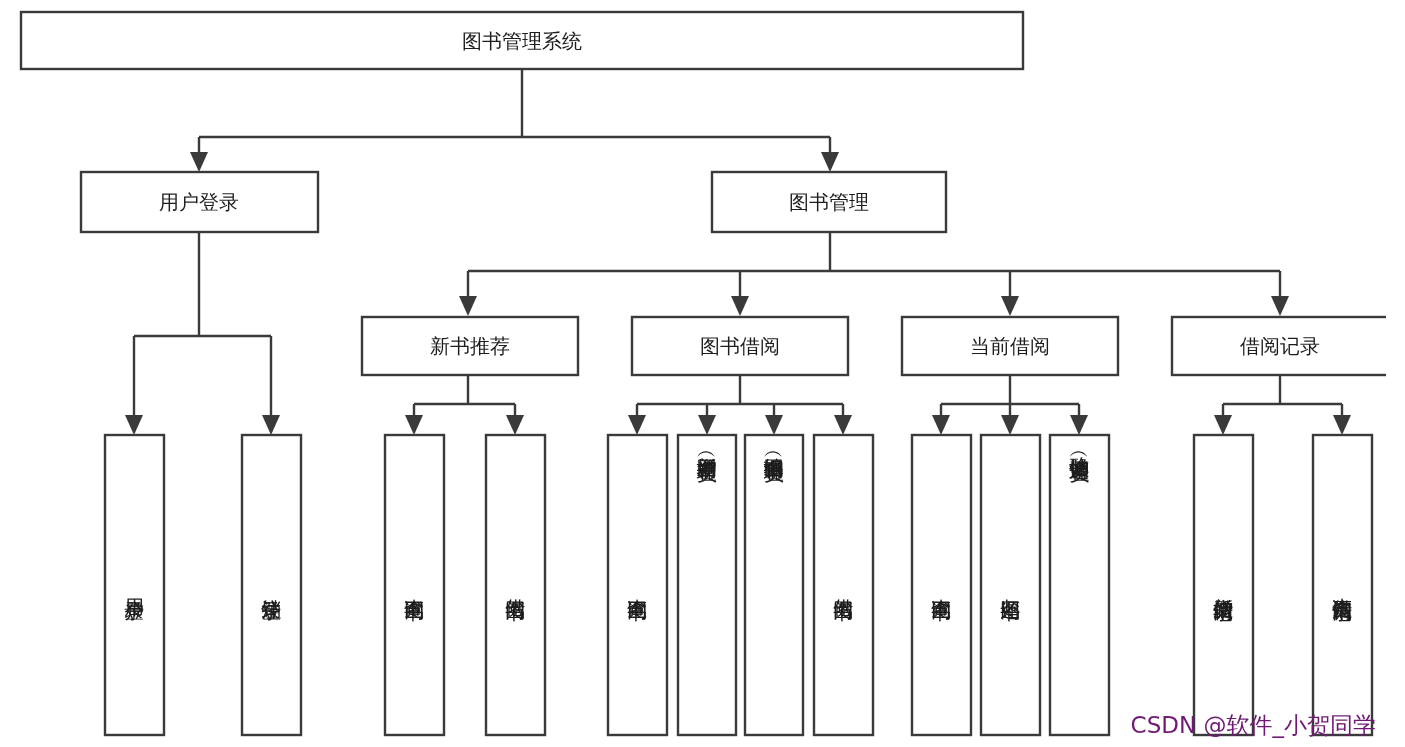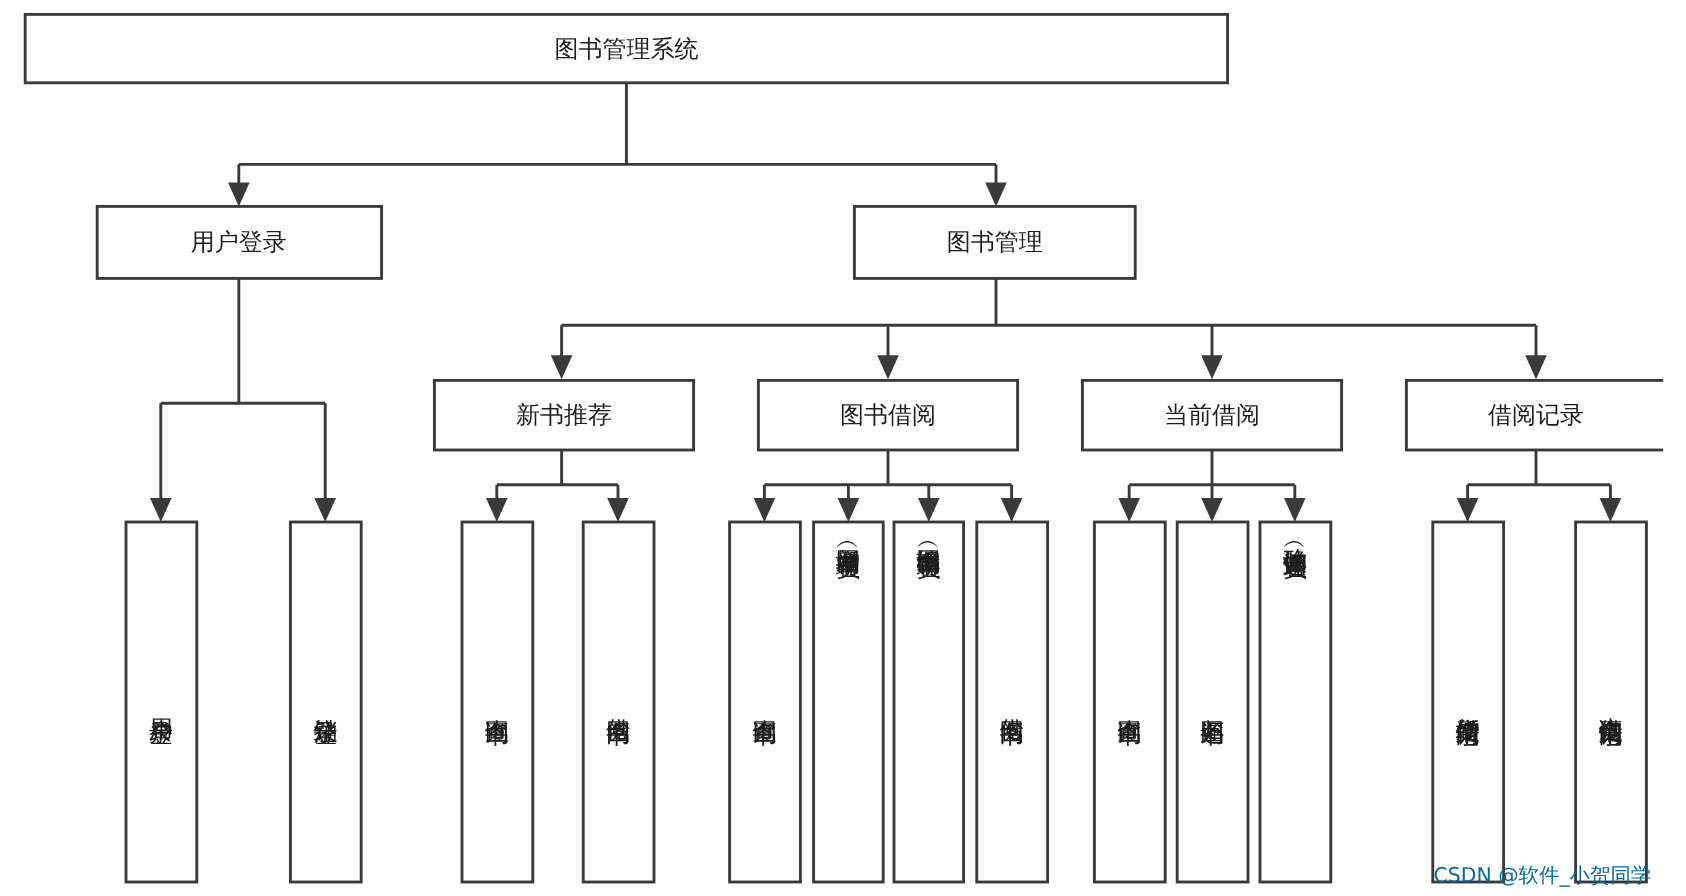--- a/index.html
+++ b/index.html
@@ -62,22 +62,22 @@
     line-height: 1.12;
     color: #1d1d1d;
     letter-spacing: 1px;
     white-space: nowrap;
   }
   .watermark {
     position: absolute;
     right: 10px;
     bottom: 6px;
     font-family: "DejaVu Sans", "Liberation Sans", sans-serif;
-    font-size: 17px;
-    color: #0369a1;
+    font-size: 23px;
+    color: #701a75;
     white-space: nowrap;
     pointer-events: none;
   }
 </style>
 </head>
 <body>
 
 <div id="diagram-root">
 
   <svg id="tree-svg" viewBox="0 0 1405 747">

